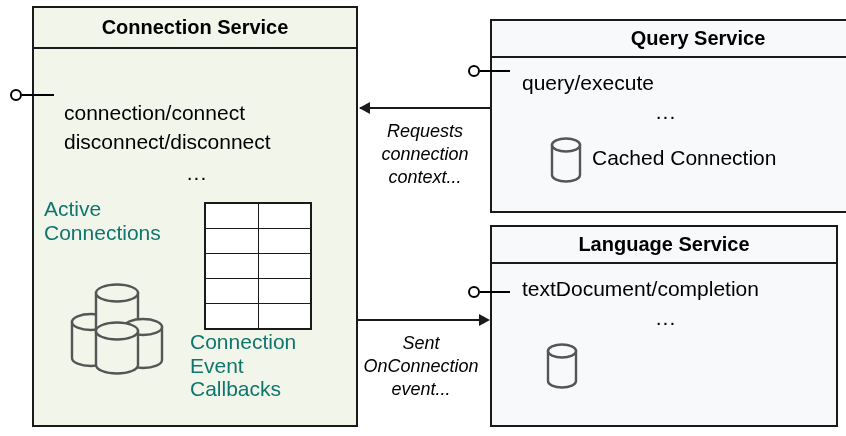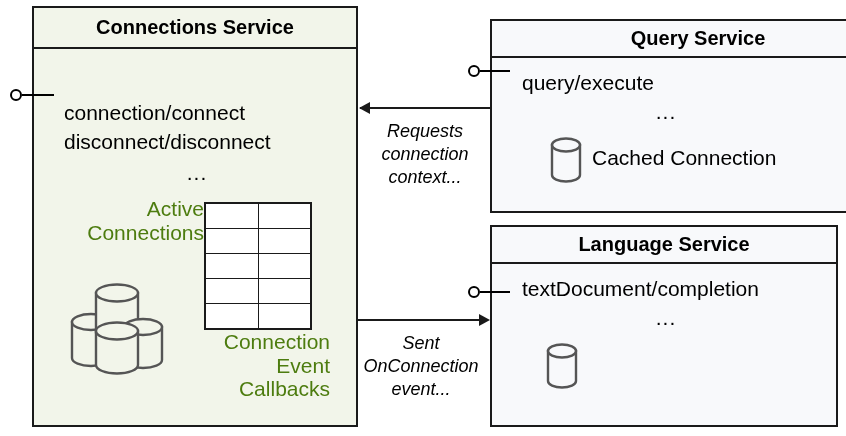--- a/index.html
+++ b/index.html
@@ -110,43 +110,43 @@
     border: 2px solid #1a1a1a;
   }
   .cb-table td {
     border: 1.5px solid #1a1a1a;
     padding: 0;
   }
 
   
   .artifact-label {
     position: absolute;
-    text-align: right;
-    color: #4d7c0f;
+    text-align: left;
+    color: #0f766e;
     line-height: 1.12;
     white-space: pre-line;
   }
   .db-label-inline {
     position: absolute;
     text-align: center;
     color: #000000;
     line-height: 1.15;
     white-space: pre-line;
   }
 
   .db-icon { position: absolute; }
   .db-cluster { position: absolute; }
 </style>
 </head>
 <body>
 
 <div id="canvas">
 
   <div class="uml-box tone-green" style="left:32px; top:6px; width:326px; height:421px;">
-    <div class="uml-header" style="height:41px; font-size:20px;">Connections Service</div>
+    <div class="uml-header" style="height:41px; font-size:20px;">Connection Service</div>
     <div class="uml-body" style="height:376px;margin-top:36px;">
       <div class="op-line" style="position:absolute; left:30px; top:16px; font-size:21px;">connection/connect</div>
       <div class="op-line" style="position:absolute; left:30px; top:45px; font-size:21px;">disconnect/disconnect</div>
       <div class="op-ellipsis" style="position:absolute; left:0; top:76px; width:326px; font-size:21px;">...</div>
 
       <div class="artifact-label" style="left:10px; top:112px; width:160px; font-size:21px;">Active
 Connections</div>
 
       <div class="db-cluster" style="left:16px; top:180px; width:140px; height:110px;">
         <svg width="140" height="110" viewBox="0 0 140 110">

